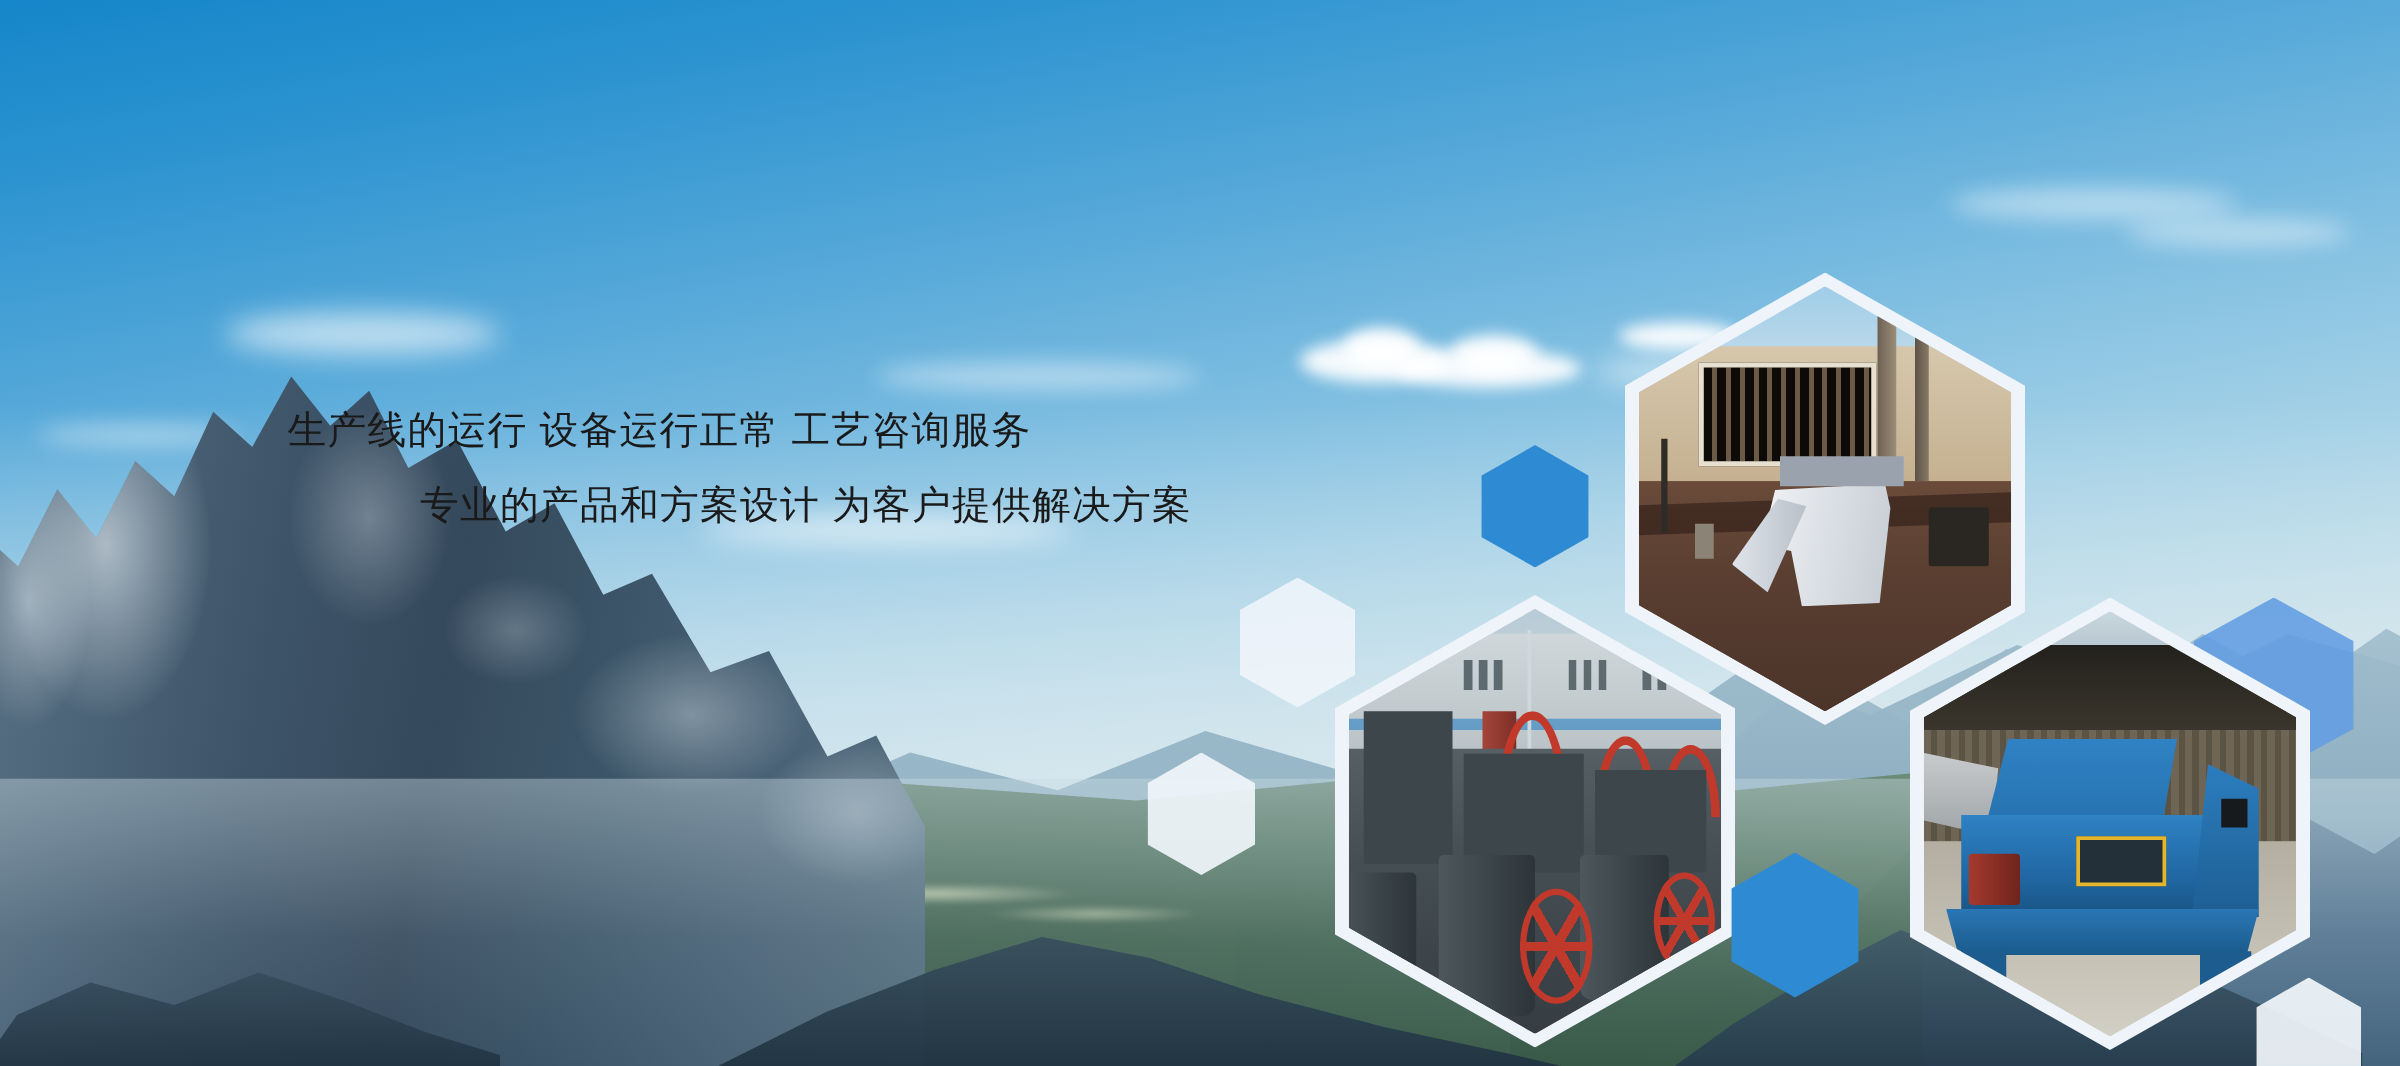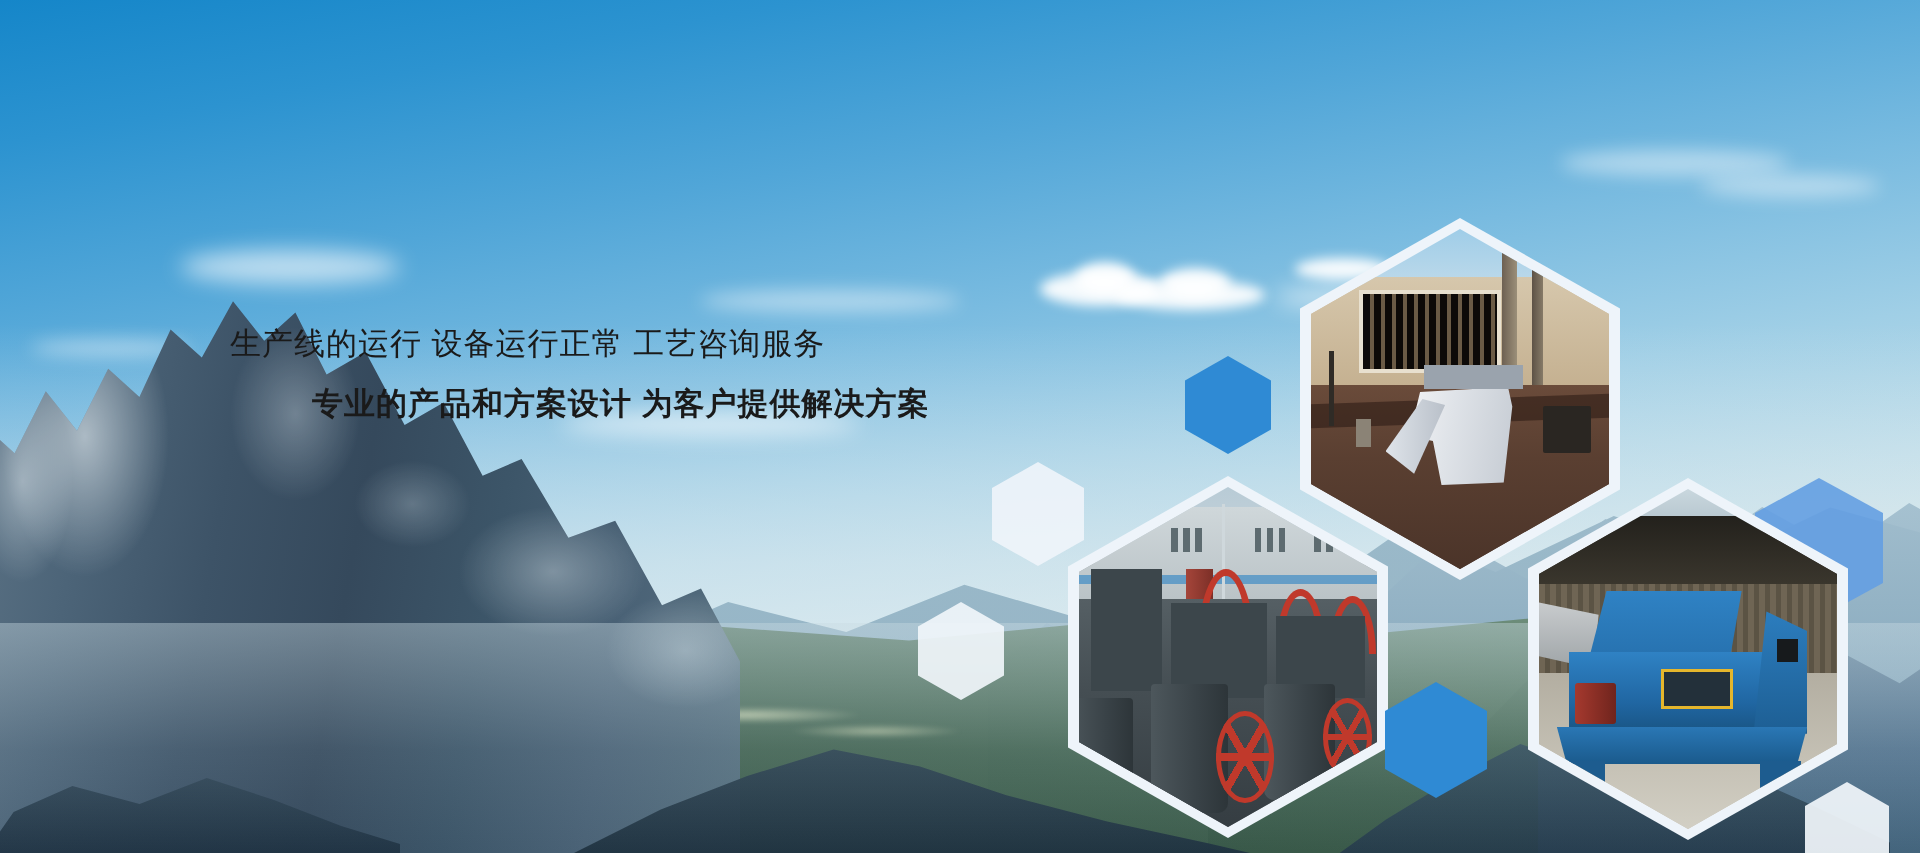--- a/index.html
+++ b/index.html
@@ -202,21 +202,21 @@
     left: 230px;
     top: 328px;
     width: 860px;
     color: #1a1a1a;
     font-size: 31px;
     line-height: 1.0;
     letter-spacing: 1px;
     white-space: nowrap;
   }
   .headline .line1 { display:block; }
-  .headline .line2 { display:block; margin-top: 29px; margin-left: 82px; font-weight: bold; }
+  .headline .line2 { display:block; margin-top: 29px; margin-left: 106px; }
   .hex-photo {
     position: absolute;
     clip-path: polygon(50% 0%, 100% 25%, 100% 75%, 50% 100%, 0% 75%, 0% 25%);
     background: #eef4fa;
   }
   .hex-inner {
     position: absolute;
     inset: 11px;
     clip-path: polygon(50% 0%, 100% 25%, 100% 75%, 50% 100%, 0% 75%, 0% 25%);
     overflow: hidden;

